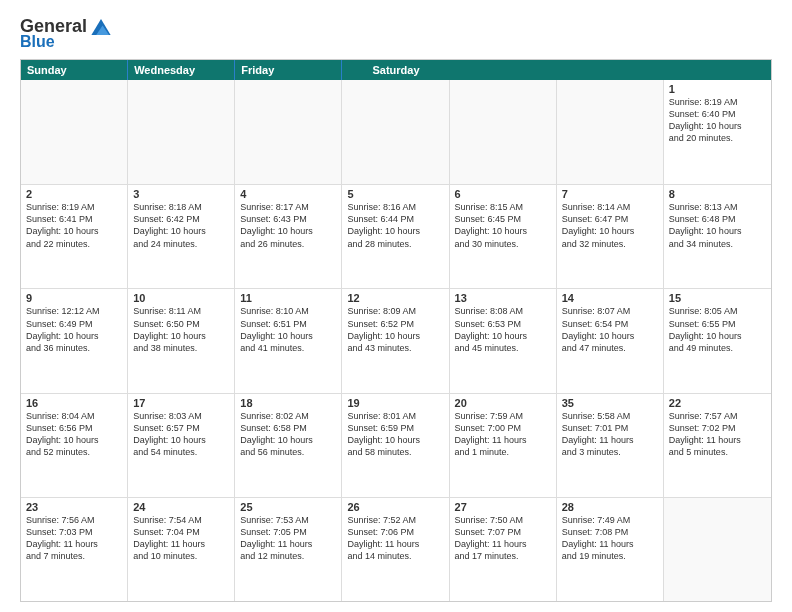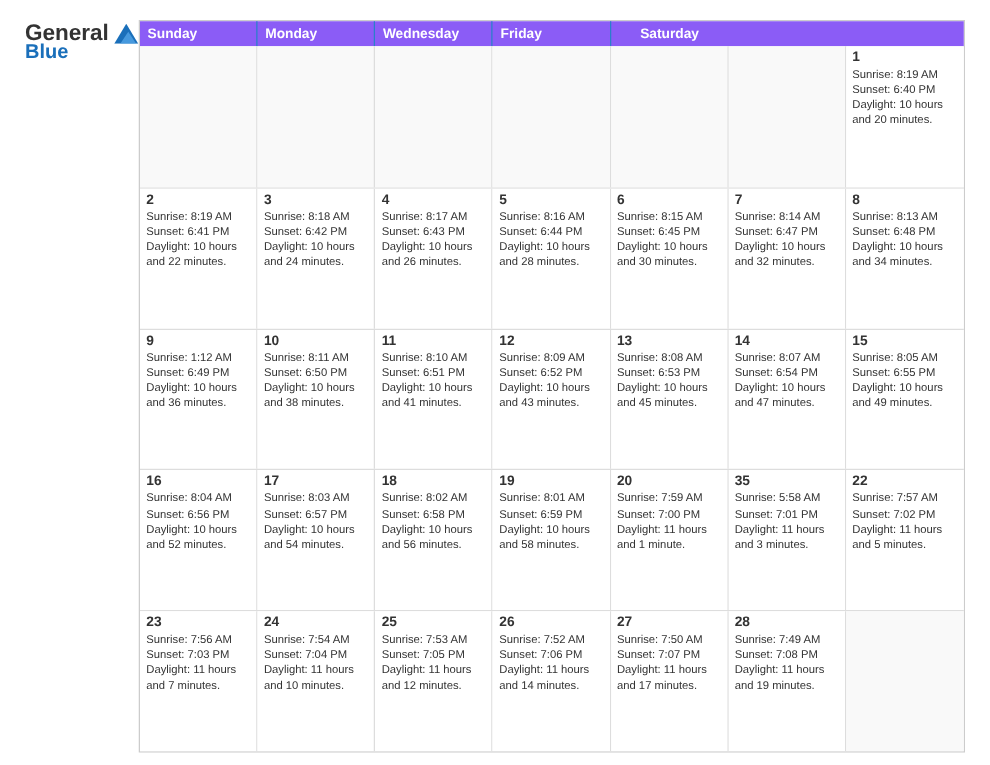--- a/index.html
+++ b/index.html
@@ -8,21 +8,21 @@
       background: #fff;
       width: 792px;
       height: 612px;
       overflow: hidden;
     }
     .container {
       width: 792px;
       height: 612px;
       padding: 16px 20px 10px 20px;
       display: flex;
-      flex-direction: row;
+      flex-direction: column;
     }
     .header {
       display: flex;
       justify-content: space-between;
       align-items: flex-start;
       margin-bottom: 8px;
     }
     .logo {
       display: flex;
       flex-direction: column;
@@ -57,21 +57,21 @@
     }
     .calendar {
       flex: 1;
       display: flex;
       flex-direction: column;
       border: 1px solid #ccc;
     }
     .days-header {
       display: grid;
       grid-template-columns: repeat(7, 1fr);
-      background: #8b5cf6;
+      background: #0f766e;
     }
     .day-header {
       color: white;
       font-size: 11px;
       font-weight: bold;
       padding: 4px 6px;
       text-align: left;
       border-right: 1px solid #2a7fca;
     }
     .day-header:last-child { border-right: none; text-align: center; }
@@ -127,21 +127,20 @@
     </div>
     <div class="title-section">
       <div class="month-title"></div>
       <div class="subtitle"></div>
     </div>
   </div>
 
   <div class="calendar">
     <div class="days-header">
     <div class="day-header">Sunday</div>
-        <div class="day-header">Monday</div>
         <div class="day-header">Wednesday</div>
         <div class="day-header">Friday</div>
         <div class="day-header">Saturday</div>
       </div>
     <div class="calendar-body">
     <div class="calendar-week">
           <div class="calendar-cell empty"></div>
           <div class="calendar-cell empty"></div>
           <div class="calendar-cell empty"></div>
           <div class="calendar-cell empty"></div>
@@ -202,21 +201,21 @@
             <div class="day-number">8</div>
             <div class="cell-line">Sunrise: 8:13 AM</div>
             <div class="cell-line">Sunset: 6:48 PM</div>
             <div class="cell-line">Daylight: 10 hours</div>
             <div class="cell-line">and 34 minutes.</div>
           </div>
         </div>
         <div class="calendar-week">
           <div class="calendar-cell">
             <div class="day-number">9</div>
-            <div class="cell-line">Sunrise: 1:12 AM</div>
+            <div class="cell-line">Sunrise: 12:12 AM</div>
             <div class="cell-line">Sunset: 6:49 PM</div>
             <div class="cell-line">Daylight: 10 hours</div>
             <div class="cell-line">and 36 minutes.</div>
           </div>
           <div class="calendar-cell">
             <div class="day-number">10</div>
             <div class="cell-line">Sunrise: 8:11 AM</div>
             <div class="cell-line">Sunset: 6:50 PM</div>
             <div class="cell-line">Daylight: 10 hours</div>
             <div class="cell-line">and 38 minutes.</div>

